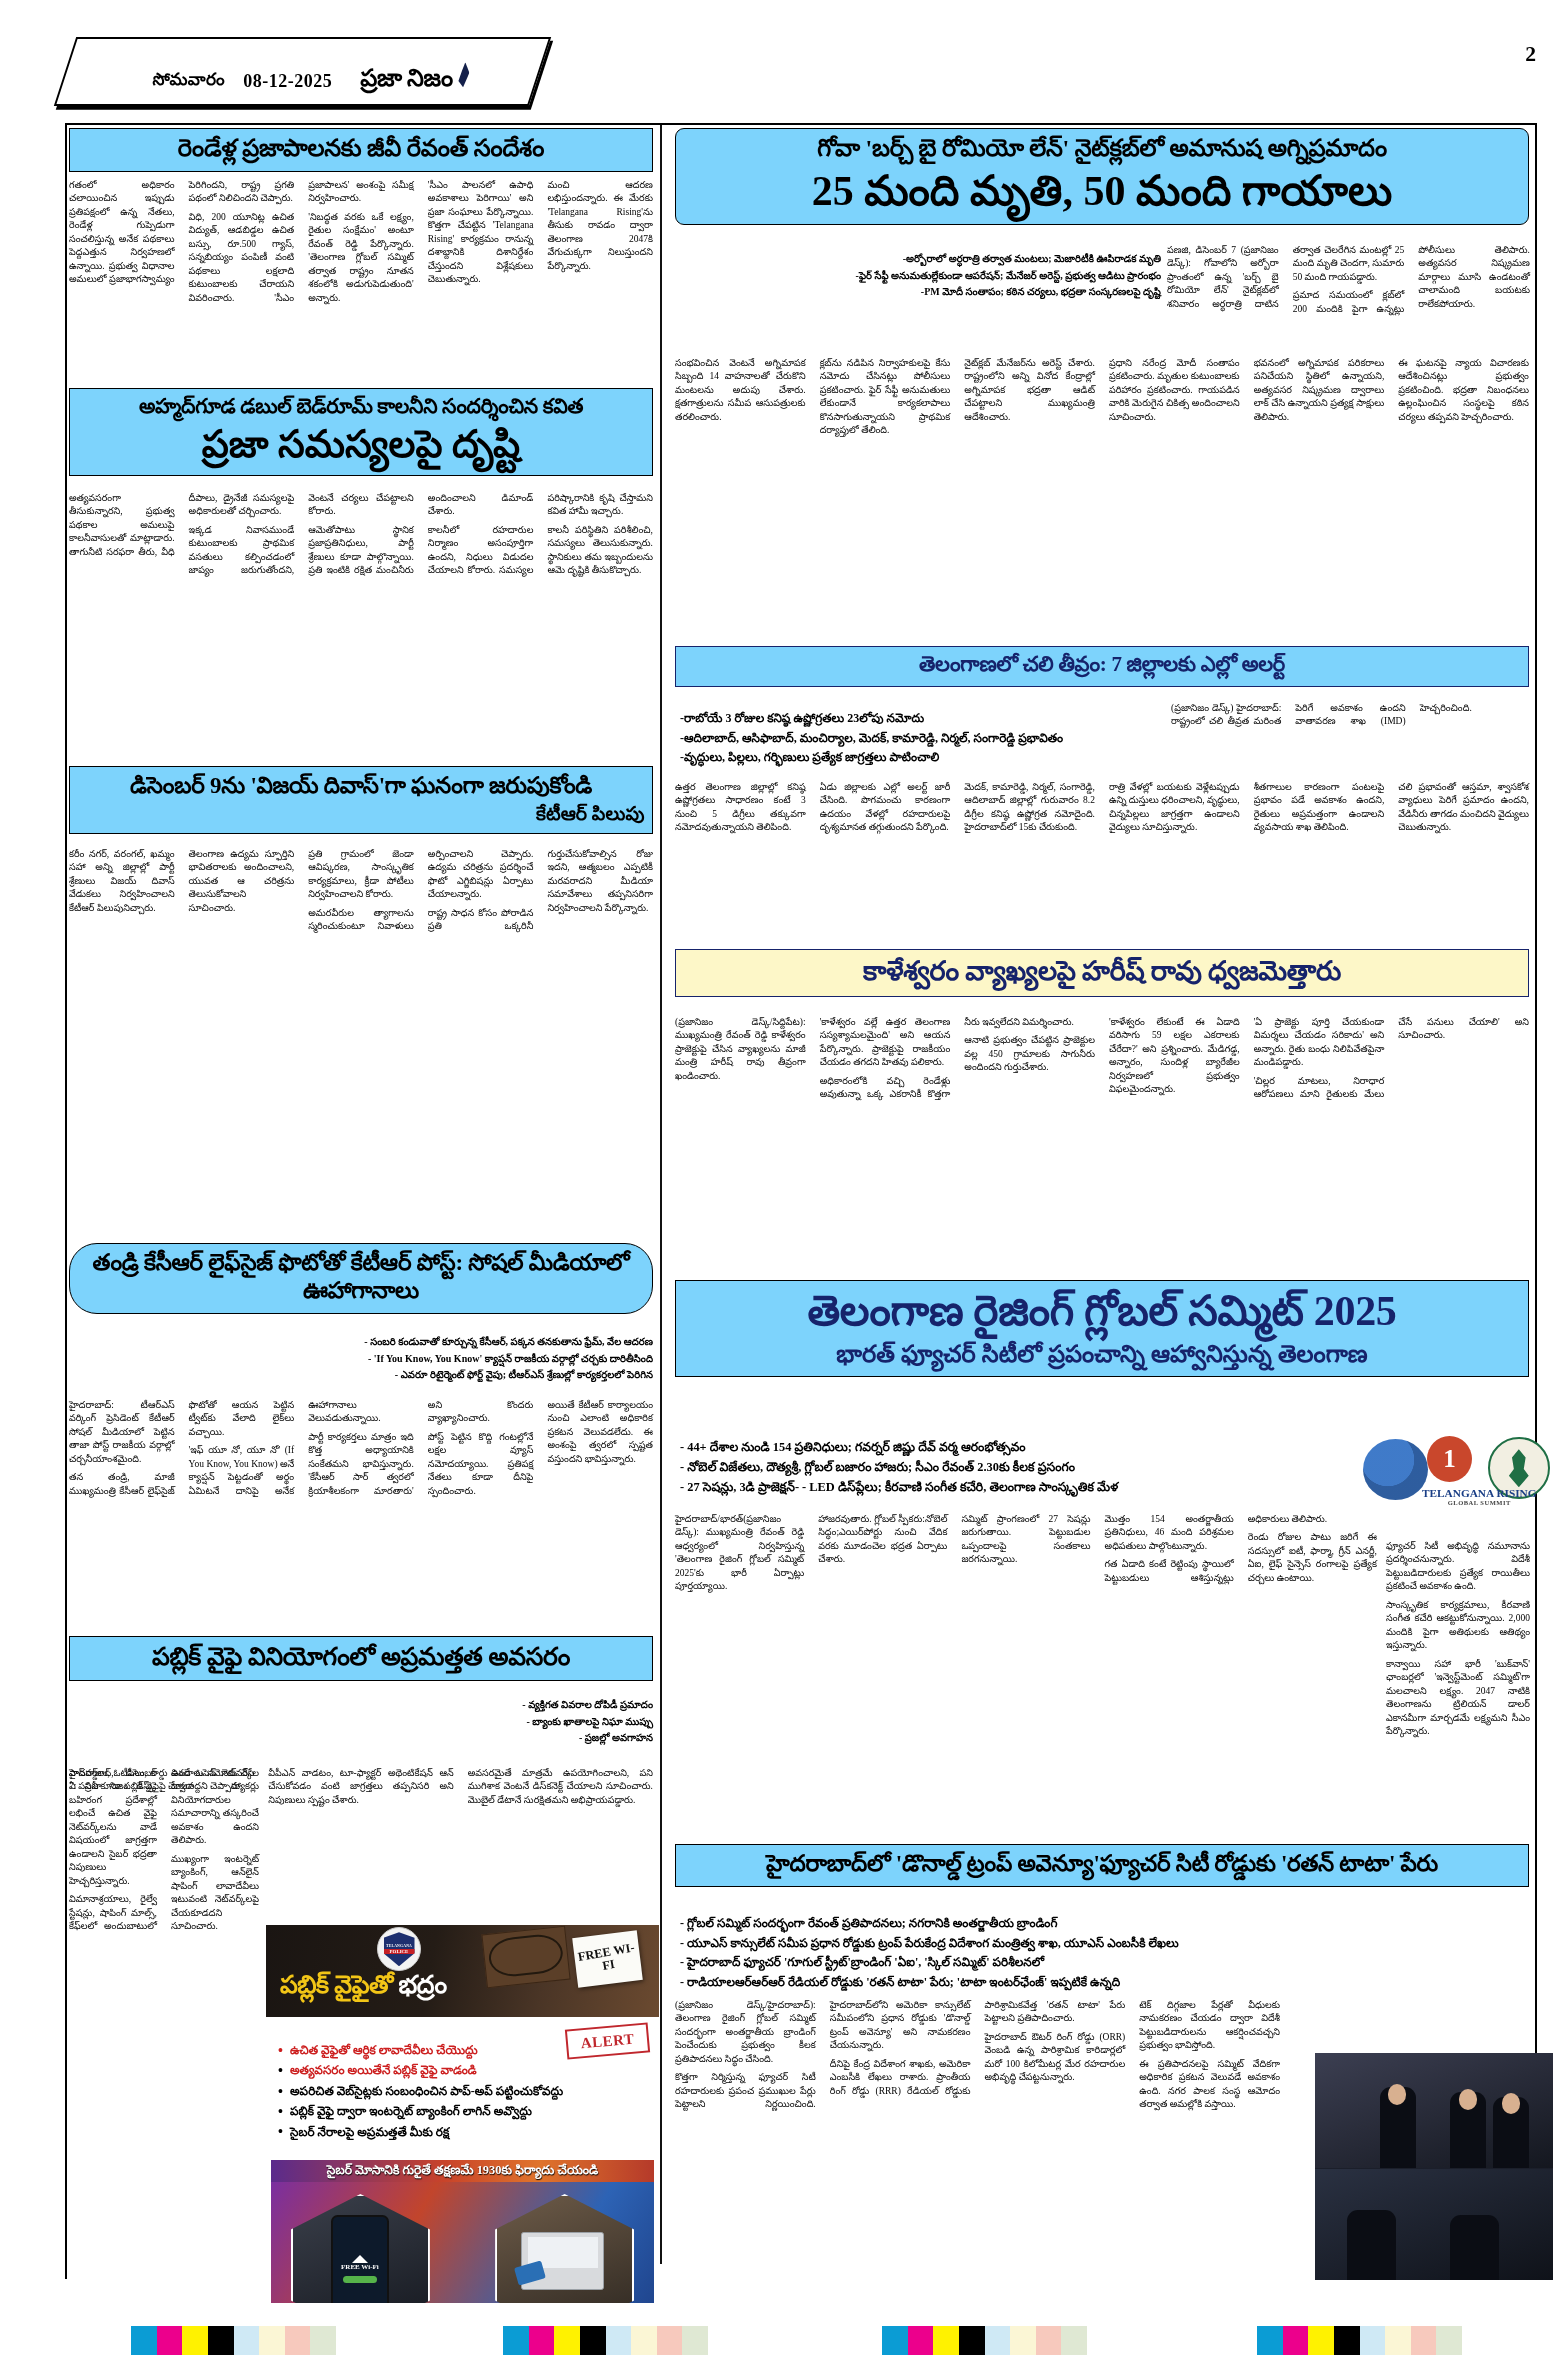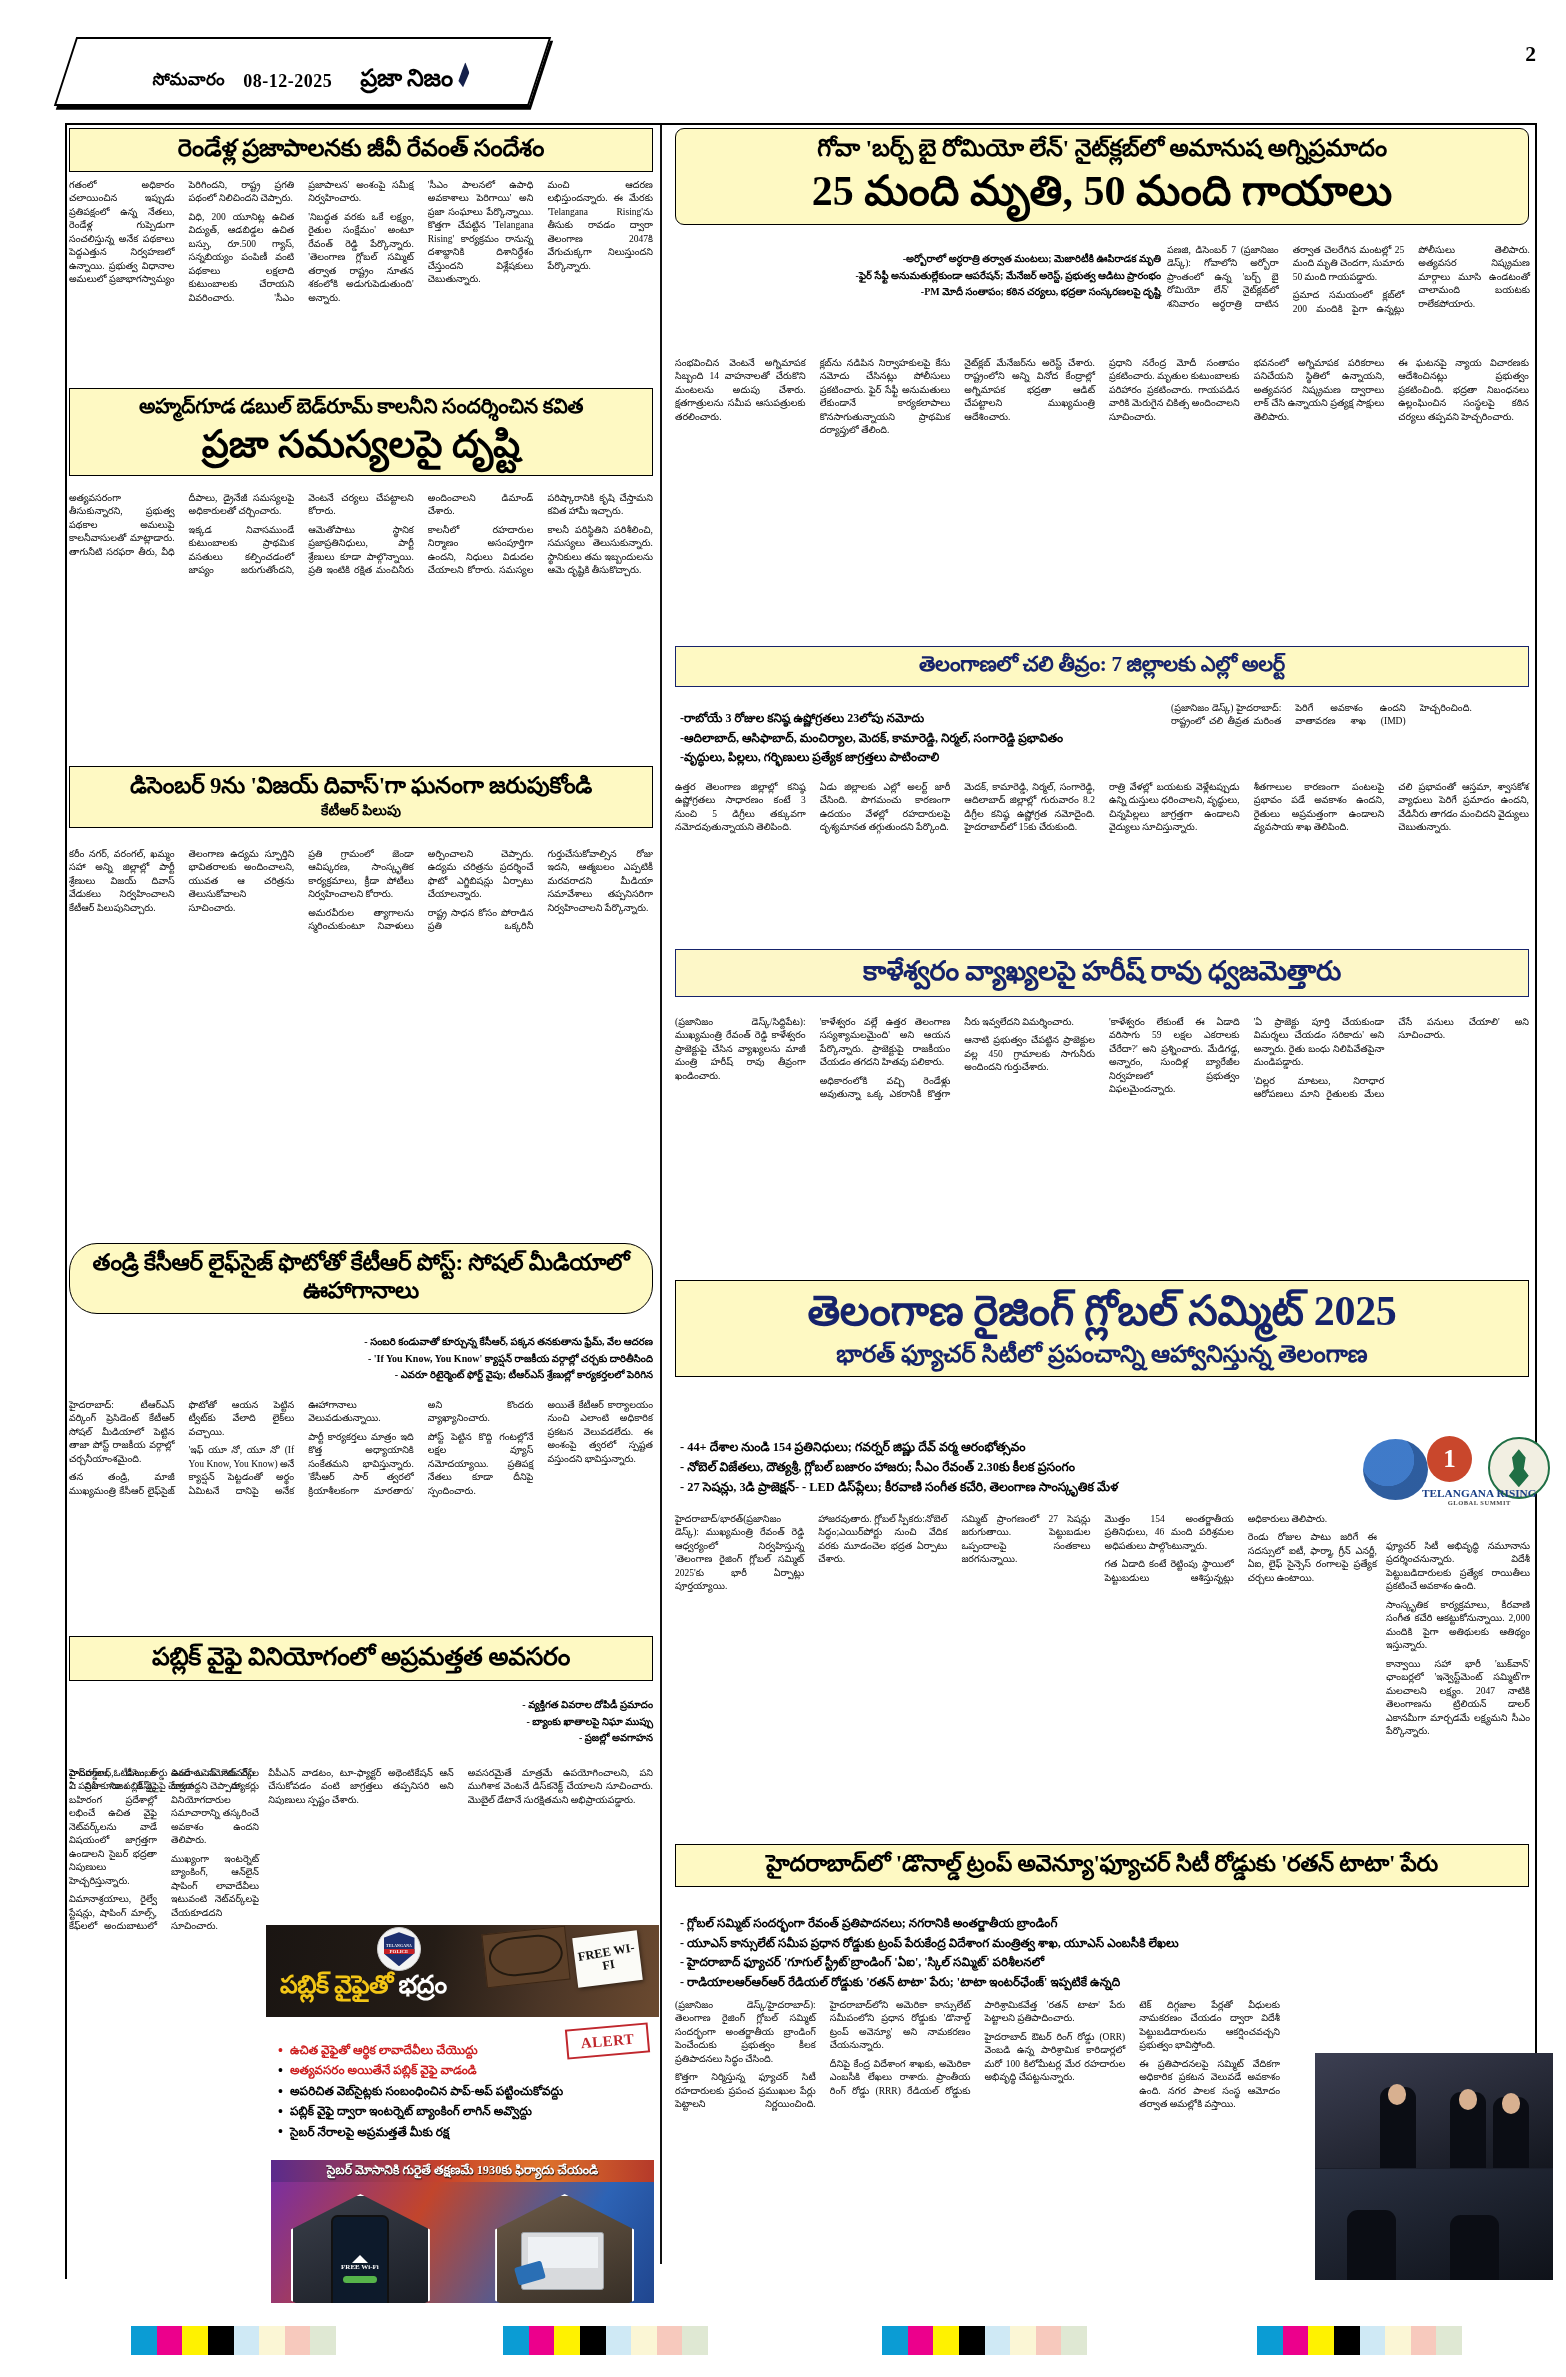--- a/index.html
+++ b/index.html
@@ -15,21 +15,21 @@
   .mast-logo{font-size:24px;font-weight:700;letter-spacing:-0.5px;margin-left:9.7px;position:relative;}
   .mast-logo .quill{position:absolute;right:-16px;top:-3.2px;width:14px;height:25px;background:#14204a;
      clip-path:polygon(60% 0,100% 38%,72% 100%,32% 78%,46% 34%);transform:rotate(9deg);}
   .pageno{position:absolute;right:31px;top:42px;font-size:21.6px;font-weight:700;}
 
   
   .vrule{position:absolute;background:#000;}
   .col-sep{position:absolute;top:123px;bottom:113px;width:1.6px;background:#111;}
 
   
-  .hbox{border:1.6px solid #000;background:#fef9c3;box-sizing:border-box;padding:5.4px 7.6px 7.6px;}
+  .hbox{border:1.6px solid #000;background:#7dd3fc;box-sizing:border-box;padding:5.4px 7.6px 7.6px;}
   .hbox.navy{border-color:#16236b;}
   .hbox.cream{background:#fdf7c8;border-color:#16236b;}
   .h-main{font-size:24px;font-weight:700;text-align:center;line-height:1.22;letter-spacing:-0.3px;}
   .h-sub{font-size:25px;font-weight:700;text-align:center;line-height:1.2;margin-top:2.2px;}
   .navytext{color:#16236b;}
   .huge{font-size:38px;}
   .xhuge{font-size:42px;}
 
   .bullets{font-size:10px;line-height:1.5;text-align:right;margin:5.4px 0 3.2px;font-weight:600;}
   .bullets div{margin:1.6px 0;}
@@ -149,21 +149,21 @@
   <div class="body-cols c5" style="position:absolute;left:69px;top:492px;width:584px;height:238px;">
     <p>అత్యవసరంగా తీసుకున్నారని, ప్రభుత్వ పథకాల అమలుపై కాలనీవాసులతో మాట్లాడారు. తాగునీటి సరఫరా తీరు, వీధి దీపాలు, డ్రైనేజీ సమస్యలపై అధికారులతో చర్చించారు.</p>
     <p>ఇక్కడ నివాసముండే కుటుంబాలకు ప్రాథమిక వసతులు కల్పించడంలో జాప్యం జరుగుతోందని, వెంటనే చర్యలు చేపట్టాలని కోరారు.</p>
     <p>ఆమెతోపాటు స్థానిక ప్రజాప్రతినిధులు, పార్టీ శ్రేణులు కూడా పాల్గొన్నాయి. ప్రతి ఇంటికి రక్షిత మంచినీరు అందించాలని డిమాండ్ చేశారు.</p>
     <p>కాలనీలో రహదారుల నిర్మాణం అసంపూర్తిగా ఉందని, నిధులు విడుదల చేయాలని కోరారు. సమస్యల పరిష్కారానికి కృషి చేస్తామని కవిత హామీ ఇచ్చారు.</p>
     <p>కాలనీ పరిస్థితిని పరిశీలించి, సమస్యలు తెలుసుకున్నారు. స్థానికులు తమ ఇబ్బందులను ఆమె దృష్టికి తీసుకొచ్చారు.</p>
   </div>
 
   <div class="hbox" style="position:absolute;left:69px;top:766px;width:584px;">
     <div class="h-main" style="font-size:23px;">డిసెంబర్ 9ను 'విజయ్ దివాస్'గా ఘనంగా జరుపుకోండి</div>
-    <div class="h-sub" style="font-size:14px;">కేటీఆర్ పిలుపు</div>
+    <div class="h-sub" style="font-size:19px;text-align:right;">కేటీఆర్ పిలుపు</div>
   </div>
   <div class="body-cols c5" style="position:absolute;left:69px;top:848px;width:584px;height:357px;">
     <p>కరీం నగర్, వరంగల్, ఖమ్మం సహా అన్ని జిల్లాల్లో పార్టీ శ్రేణులు విజయ్ దివాస్ వేడుకలు నిర్వహించాలని కేటీఆర్ పిలుపునిచ్చారు.</p>
     <p>తెలంగాణ ఉద్యమ స్ఫూర్తిని భావితరాలకు అందించాలని, యువత ఆ చరిత్రను తెలుసుకోవాలని సూచించారు.</p>
     <p>ప్రతి గ్రామంలో జెండా ఆవిష్కరణ, సాంస్కృతిక కార్యక్రమాలు, క్రీడా పోటీలు నిర్వహించాలని కోరారు.</p>
     <p>అమరవీరుల త్యాగాలను స్మరించుకుంటూ నివాళులు అర్పించాలని చెప్పారు. ఉద్యమ చరిత్రను ప్రదర్శించే ఫొటో ఎగ్జిబిషన్లు ఏర్పాటు చేయాలన్నారు.</p>
     <p>రాష్ట్ర సాధన కోసం పోరాడిన ప్రతి ఒక్కరినీ గుర్తుచేసుకోవాల్సిన రోజు ఇదని, ఆత్మబలం ఎప్పటికీ మరవరాదని మీడియా సమావేశాలు తప్పనిసరిగా నిర్వహించాలని పేర్కొన్నారు.</p>
   </div>
 
   <div class="hbox" style="position:absolute;left:69px;top:1243px;width:584px;border-radius:28px;">

